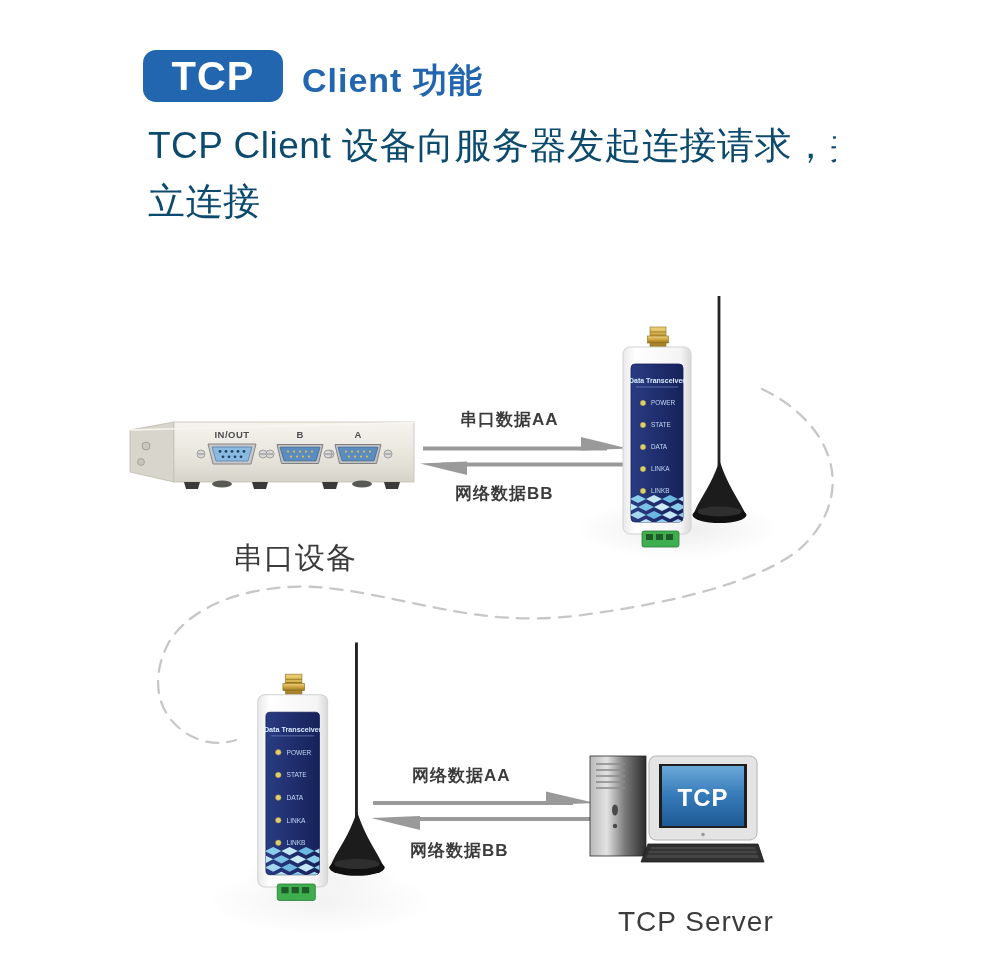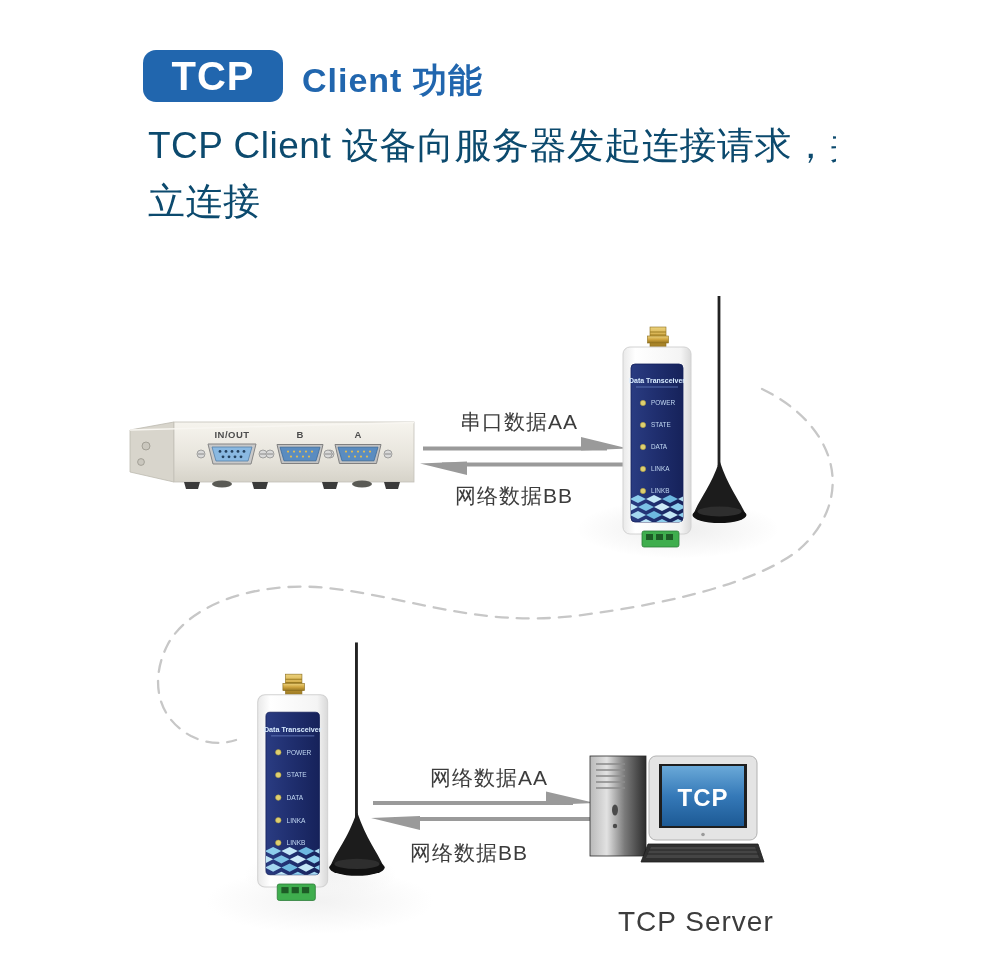--- a/index.html
+++ b/index.html
@@ -5,21 +5,21 @@
   html,body{margin:0;padding:0;background:#ffffff;}
   #canvas{position:relative;width:836px;height:967px;background:#ffffff;overflow:hidden;
           font-family:"Liberation Sans","DejaVu Sans",sans-serif;}
   .abs{position:absolute;}
   .badge{background:#2166ae;color:#ffffff;border-radius:13px;display:flex;align-items:center;justify-content:center;
          font-weight:bold;font-size:40px;letter-spacing:1px;}
   .title{color:#2166ae;font-weight:bold;font-size:34px;letter-spacing:1px;text-align:center;}
   .desc{color:#0c4a6e;font-size:37px;line-height:56px;letter-spacing:0.5px;}
   .caption{color:#3c3c3c;font-size:30px;letter-spacing:1px;white-space:nowrap;}
   .caption.small{font-size:28px;}
-  .arrowlabel{color:#3c3c3c;font-size:21px;letter-spacing:1px;white-space:nowrap;}
+  .arrowlabel{color:#3c3c3c;font-size:17px;letter-spacing:1px;white-space:nowrap;font-weight:bold;}
   .shadow1{background:radial-gradient(ellipse at center,#ededed 0%,rgba(255,255,255,0) 72%);border-radius:50%;}
   .shadow2{background:radial-gradient(ellipse at center,#f2f2f2 0%,rgba(255,255,255,0) 70%);border-radius:50%;}
   svg text{font-family:"Liberation Sans","DejaVu Sans",sans-serif;}
 </style>
 </head>
 <body>
 
 <div id="canvas">
 
   <svg width="0" height="0" style="position:absolute">
@@ -241,26 +241,27 @@
       <rect x="24" y="26.5" width="184" height="4"></rect>
       <polygon points="49,25.5 2,27.5 49,39"></polygon>
     </g>
   </svg>
   <div class="abs arrowlabel" style="left:455px;top:482px;">网络数据BB</div>
 
   <svg class="abs" style="left:598px;top:296px;" width="175" height="260" viewBox="0 0 175 260">
     <use href="#transceiver-symbol" xlink:href="#transceiver-symbol"></use>
   </svg>
 
+  <div class="abs caption" style="left:233px;top:538px;">串口设备</div>
 
   <svg class="abs" style="left:232px;top:642px;" width="180" height="268" viewBox="0 0 175 260">
     <use href="#transceiver-symbol" xlink:href="#transceiver-symbol"></use>
   </svg>
 
-  <div class="abs arrowlabel" style="left:430px;top:764px;">网络数据AA</div>
+  <div class="abs arrowlabel" style="left:412px;top:764px;">网络数据AA</div>
   <svg class="abs" style="left:368px;top:790px;" width="230" height="48" viewBox="0 0 230 48" fill="#9a9a9a">
     <g>
       <rect x="5" y="11" width="200" height="4"></rect>
       <polygon points="178,1.5 227,13 178,15"></polygon>
     </g>
     <g>
       <rect x="26" y="27" width="200" height="4"></rect>
       <polygon points="52,26 3,28 52,40"></polygon>
     </g>
   </svg>

